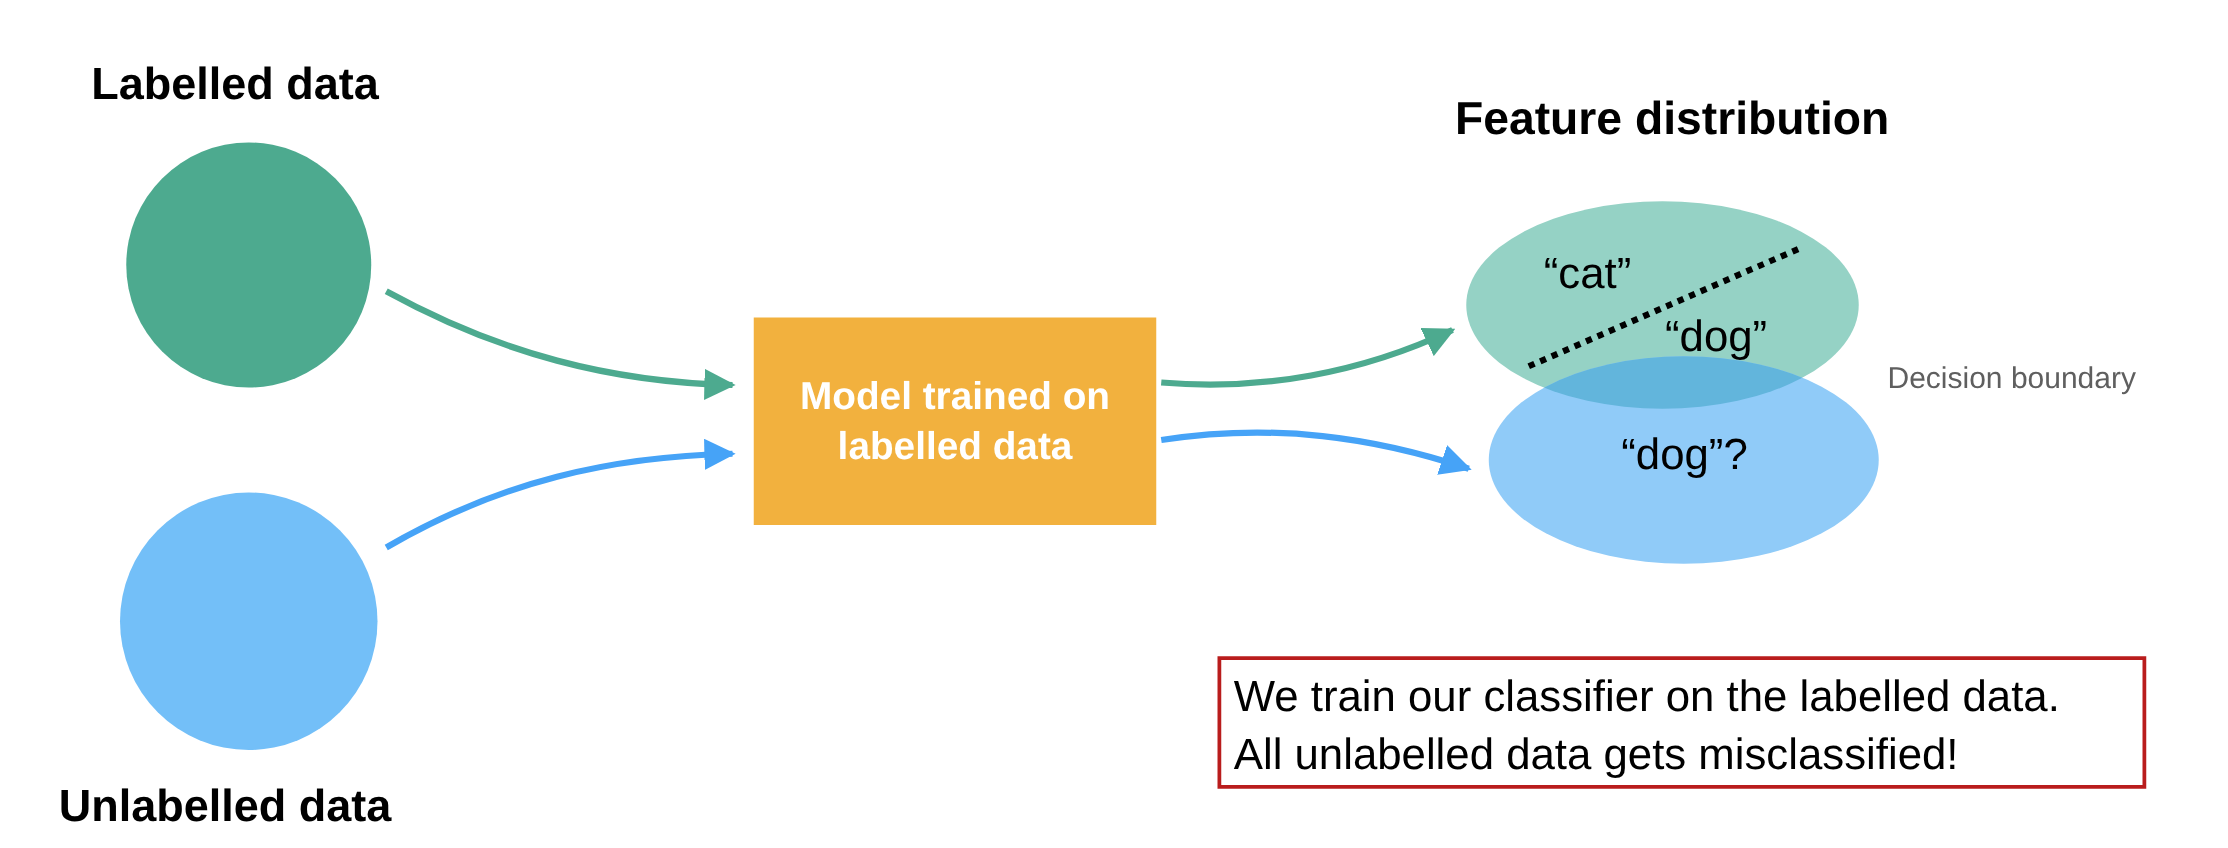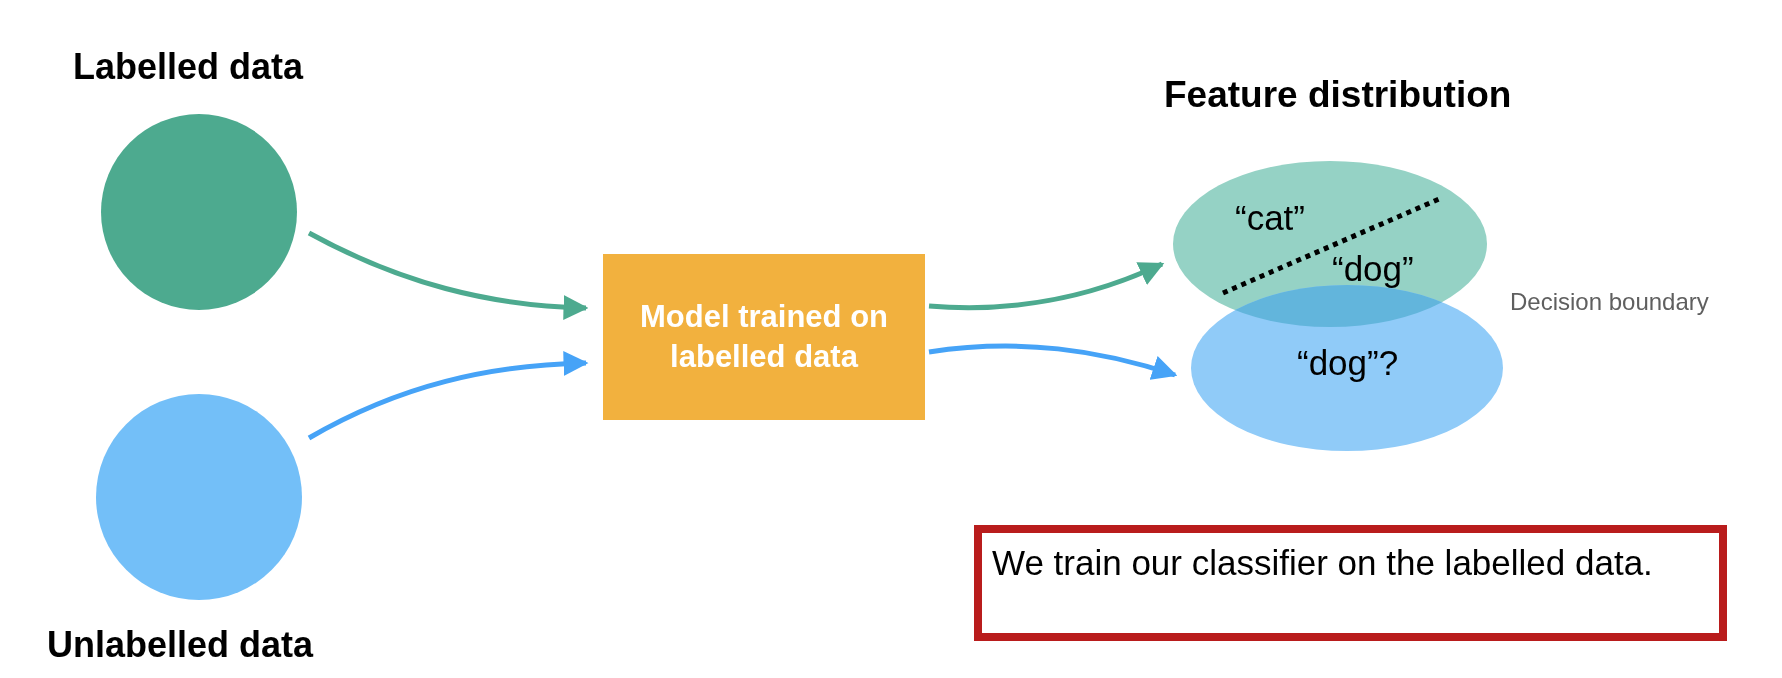--- a/index.html
+++ b/index.html
@@ -5,21 +5,21 @@
   html, body { margin: 0; padding: 0; background: #ffffff; }
   body { width: 1782px; height: 678px; position: relative; overflow: hidden;
          font-family: "Liberation Sans", sans-serif; }
   #diagram { position: absolute; left: 0; top: 0; }
   .heading { font-family: "Liberation Sans", sans-serif; font-weight: bold; fill: #000000; }
   .class-label { font-family: "Liberation Sans", sans-serif; fill: #000000; }
   .model-text { font-family: "Liberation Sans", sans-serif; font-weight: bold; fill: #ffffff; }
   .annotation { font-family: "Liberation Sans", sans-serif; fill: #5f5f5f; }
   .note-box {
     position: absolute; left: 974px; top: 525px; width: 737px; height: 100px;
-    border: 8px solid #b91c1c; box-sizing: content-box; background: #ffffff;
+    border: 3px solid #b91c1c; box-sizing: content-box; background: #ffffff;
   }
   .note-line {
     position: absolute; left: 10px; font-size: 35px; line-height: 35px; color: #000;
     white-space: nowrap; font-family: "Liberation Sans", sans-serif;
   }
   .note-line.l1 { top: 12px; }
   .note-line.l2 { top: 58px; }
 </style>
 </head>
 <body>
@@ -62,13 +62,14 @@
 
   <text class="class-label" x="1235" y="230" font-size="35">“cat”</text>
   <text class="class-label" x="1332" y="281" font-size="35">“dog”</text>
   <text class="class-label" x="1297" y="375" font-size="35">“dog”?</text>
 
   <text class="annotation" x="1510" y="310" font-size="24">Decision boundary</text>
 </svg>
 
 <div class="note-box">
   <div class="note-line l1">We train our classifier on the labelled data.</div>
+  <div class="note-line l2">All unlabelled data gets misclassified!</div>
 </div>
 
 </body></html>

